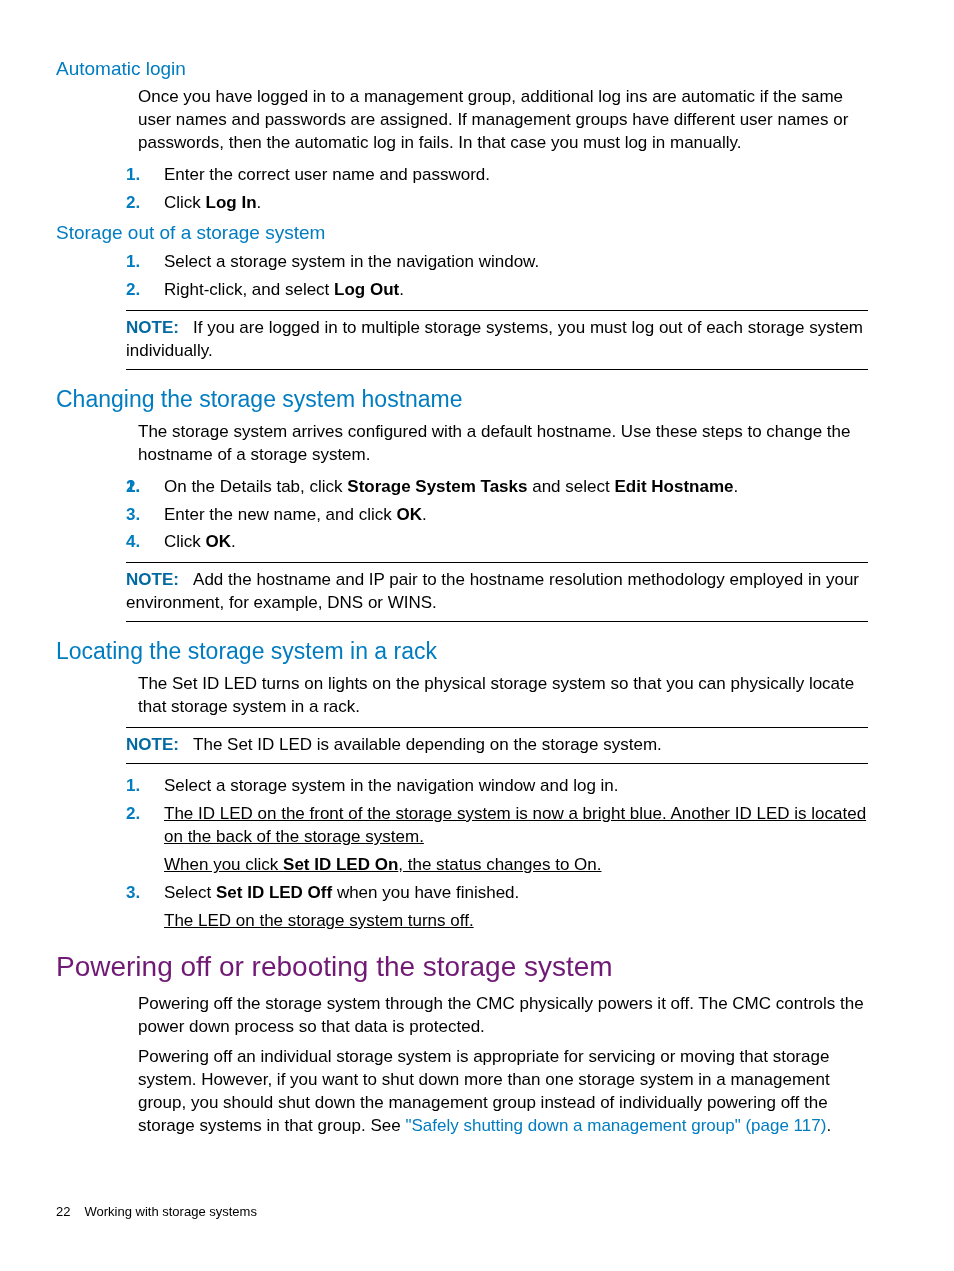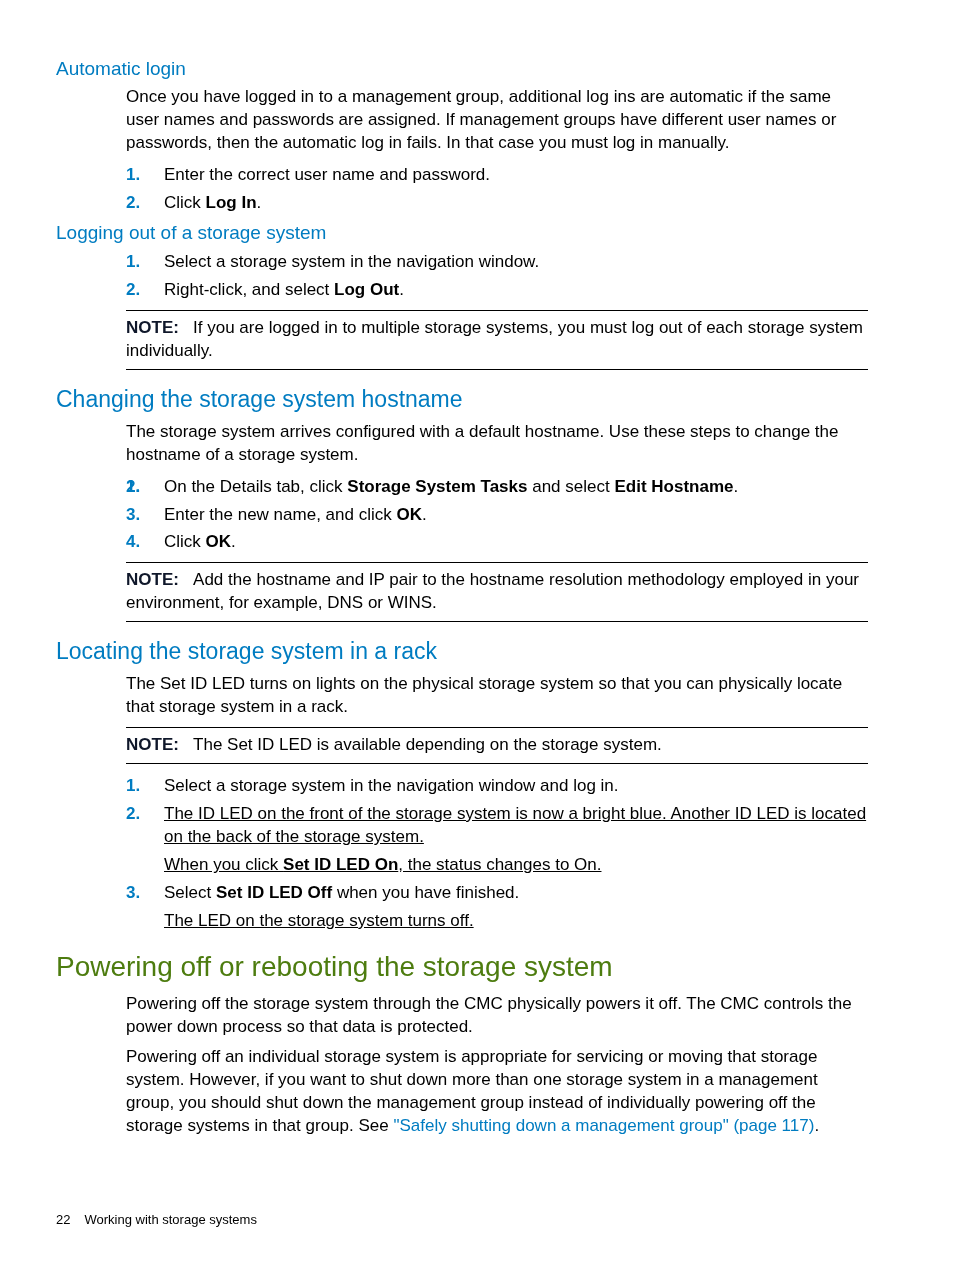--- a/index.html
+++ b/index.html
@@ -22,32 +22,32 @@
     margin: 0 0 6px 0;
     font-family: Arial, Helvetica, sans-serif;
   }
   .h3-blue {
     color: #007cc1;
     font-size: 23px;
     font-weight: normal;
     margin: 16px 0 8px 0;
   }
   .h2-blue {
-    color: #4d7c0f;
+    color: #701a75;
     font-size: 28px;
     font-weight: normal;
     margin: 18px 0 10px 0;
   }
   .body-indent {
     margin-left: 70px;
   }
   p.body {
     font-size: 17px;
     line-height: 1.35;
-    margin: 0 0 8px 0;
+    margin: 0 0 8px 12px;
   }
   ol.steps {
     list-style: none;
     margin: 0 0 8px 0;
     padding: 0;
   }
   ol.steps li {
     font-size: 17px;
     line-height: 1.4;
     padding-left: 38px;
@@ -63,39 +63,39 @@
   }
   .note-box {
     border-top: 1px solid #000;
     border-bottom: 1px solid #000;
     padding: 6px 0;
     margin: 6px 0 10px 0;
     font-size: 17px;
     line-height: 1.35;
   }
   .note-label {
-    color: #0f172a;
+    color: #0369a1;
     font-weight: bold;
     margin-top: 44px;
   }
   b { font-weight: bold; }
   .indent-sub {
     margin-left: 38px;
     font-size: 17px;
     line-height: 1.4;
     margin-top: 4px;
     margin-bottom: 4px;
     text-decoration: underline;
   }
   .link {
     color: #007cc1;
   }
   .footer {
     position: absolute;
-    bottom: 44px;
+    bottom: 52px;
     left: 56px;
     font-size: 13px;
   }
   .footer .pagenum { margin-right: 14px; }
 </style>
 </head>
 <body>
 
 <div class="page">
 
@@ -107,21 +107,21 @@
         <span class="num">1.</span>
         <span>Enter the correct user name and password.</span>
       </li>
       <li>
         <span class="num">2.</span>
         <span><span>Click </span><b>Log In</b><span>.</span></span>
       </li>
     </ol>
   </div>
 
-  <div class="h4-blue">Logging out of a storage system</div>
+  <div class="h4-blue">Storage out of a storage system</div>
   <div class="body-indent">
     <ol class="steps">
       <li>
         <span class="num">1.</span>
         <span>Select a storage system in the navigation window.</span>
       </li>
       <li>
         <span class="num">2.</span>
         <span><span>Right-click, and select </span><b>Log Out</b><span>.</span></span>
       </li>

